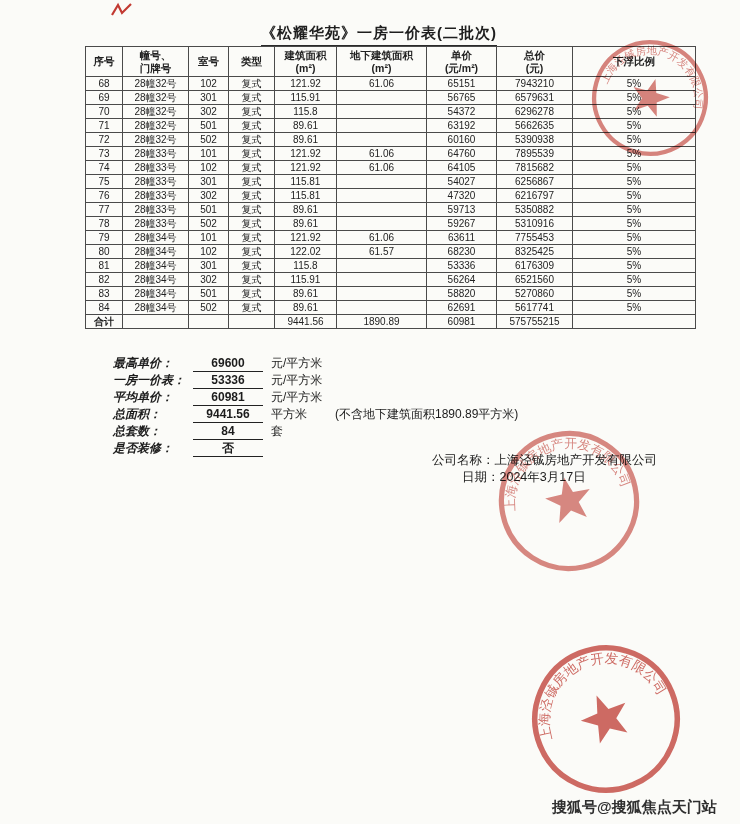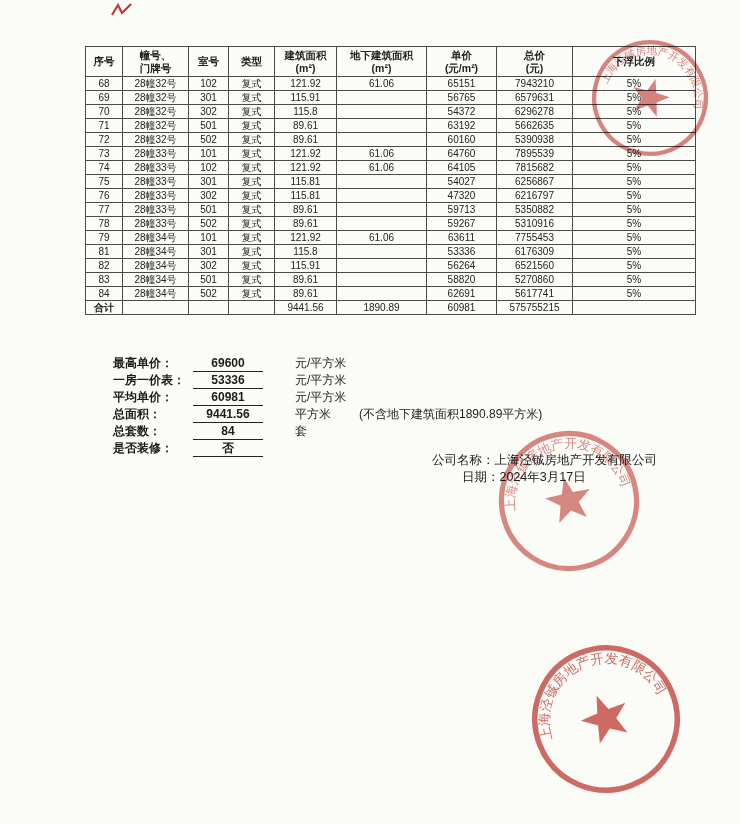--- a/index.html
+++ b/index.html
@@ -38,26 +38,26 @@
   .price-table th:nth-child(4){width:46px}
   .price-table th:nth-child(5){width:62px}
   .price-table th:nth-child(6){width:90px}
   .price-table th:nth-child(7){width:70px}
   .price-table th:nth-child(8){width:76px}
   .price-table th:nth-child(9){width:123px}
   .price-table tbody tr:last-child td:first-child { font-weight:bold; }
 
   .summary { position:absolute; left:113px; top:356px; font-size:12px; color:#1c1c1c; }
   .summary-line { height:16px; line-height:15px; margin-bottom:1px; white-space:nowrap; }
-  .s-label { display:inline-block; width:80px; font-weight:600; }
+  .s-label { display:inline-block; width:80px; font-weight:600;font-style:italic; }
   .s-value {
     display:inline-block; min-width:70px; text-align:center;
     border-bottom:1px solid #222; font-weight:600; margin-right:8px;
   }
-  .s-unit { display:inline-block; min-width:60px;margin-left:24px; }
+  .s-unit { display:inline-block; min-width:60px; }
   .s-note { margin-left:4px; }
 
   .company { position:absolute; left:432px; top:452px; font-size:12.5px; color:#1c1c1c; }
   .company-line { height:17px; line-height:17px; white-space:nowrap; }
   .date-line { margin-left:30px; }
 
   .stamp { position:absolute; mix-blend-mode:multiply; }
   .stamp-1 { left:588px; top:36px;  width:124px; height:124px; transform:rotate(16deg);  opacity:.62; }
   .stamp-2 { left:494px; top:426px; width:150px; height:150px; transform:rotate(-12deg); opacity:.60; }
   .stamp-3 { left:527px; top:640px; width:158px; height:158px; transform:rotate(-22deg); opacity:.75; }
@@ -69,20 +69,23 @@
 </style>
 </head>
 <body>
 
 <div class="page">
 
   <svg class="corner-mark" viewBox="0 0 24 16">
     <path d="M2 13 L8 3 L12 11 L21 2" stroke="currentColor" stroke-width="2.2" fill="none"></path>
   </svg>
 
+  <div class="title-wrap">
+    <span class="title">《松耀华苑》一房一价表(二批次)</span>
+  </div>
 
   <table class="price-table">
     <thead>
       <tr>
           <th>序号</th>
           <th>幢号、
 门牌号</th>
           <th>室号</th>
           <th>类型</th>
           <th>建筑面积
@@ -223,20 +226,31 @@
           <td>28幢34号</td>
           <td>101</td>
           <td>复式</td>
           <td>121.92</td>
           <td>61.06</td>
           <td>63611</td>
           <td>7755453</td>
           <td>5%</td>
         </tr>
         <tr>
+          <td>80</td>
+          <td>28幢34号</td>
+          <td>102</td>
+          <td>复式</td>
+          <td>122.02</td>
+          <td>61.57</td>
+          <td>68230</td>
+          <td>8325425</td>
+          <td>5%</td>
+        </tr>
+        <tr>
           <td>81</td>
           <td>28幢34号</td>
           <td>301</td>
           <td>复式</td>
           <td>115.8</td>
           <td></td>
           <td>53336</td>
           <td>6176309</td>
           <td>5%</td>
         </tr>
@@ -343,14 +357,15 @@
     <defs>
         <path id="arcC" d="M -72 14 A 73 73 0 1 1 72 14"></path>
       </defs>
     <circle r="90" fill="none" stroke="currentColor" stroke-width="7"></circle>
     <path fill="currentColor" d="M0,-32 L7.6,-10.5 L30.4,-9.9 L12.4,4 L18.8,25.9 L0,13 L-18.8,25.9 L-12.4,4 L-30.4,-9.9 L-7.6,-10.5 Z"></path>
     <text font-size="17" fill="currentColor" text-anchor="middle">
       <textPath href="#arcC" startOffset="50%">上海泾铖房地产开发有限公司</textPath>
     </text>
   </svg>
 
+  <div class="watermark">搜狐号@搜狐焦点天门站</div>
 
 </div>
 
 </body></html>

